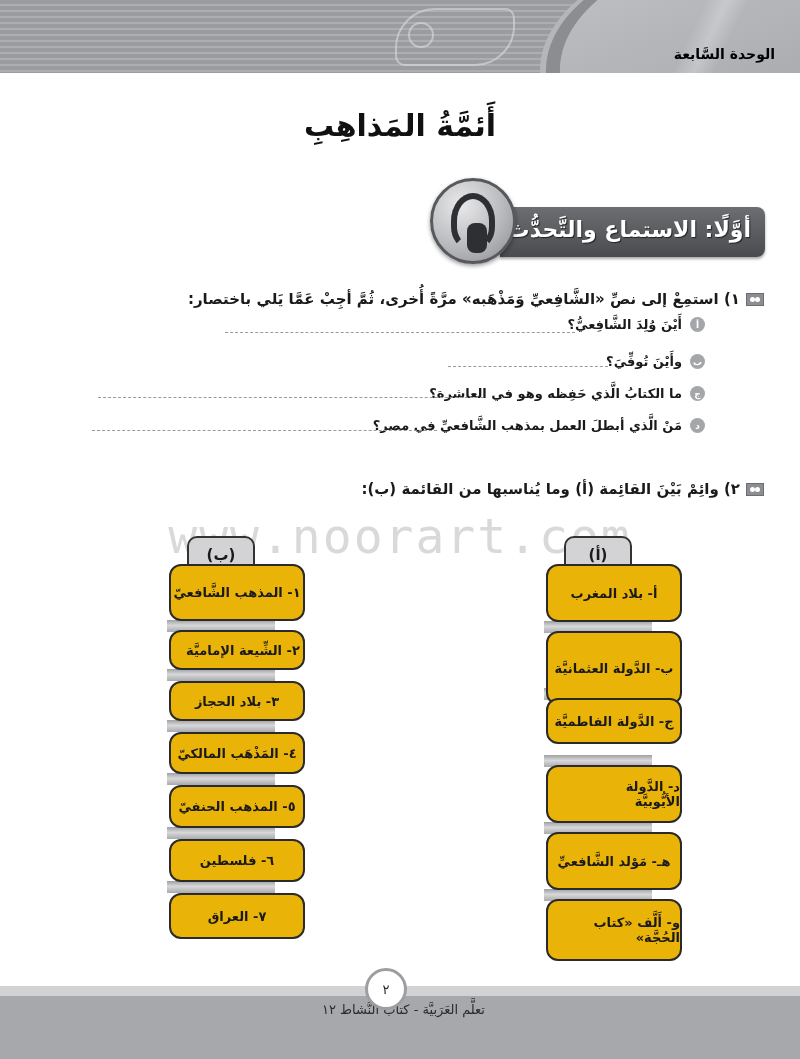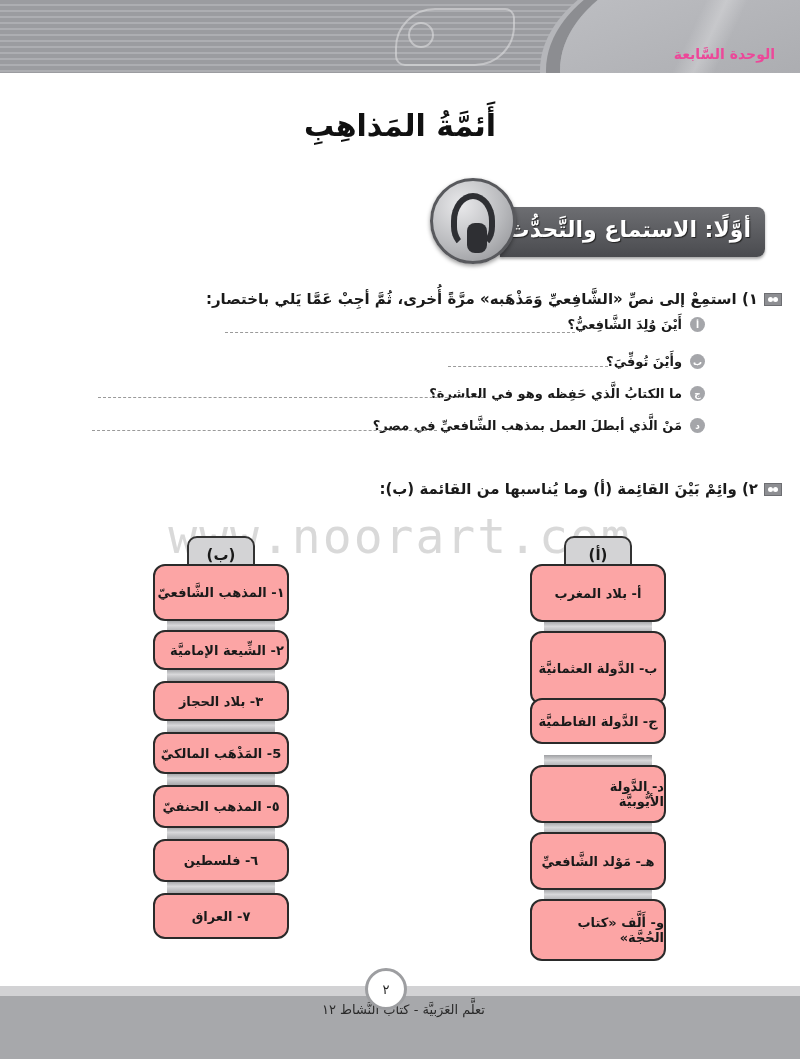--- a/index.html
+++ b/index.html
@@ -25,21 +25,21 @@
     .header-band .deco {
       position: absolute; left: 395px; top: 8px; width: 120px; height: 58px;
       border: 2px solid rgba(220,220,222,0.6); border-radius: 40px 10px 40px 10px;
     }
     .header-band .deco2 {
       position: absolute; left: 408px; top: 22px; width: 26px; height: 26px;
       border: 2px solid rgba(220,220,222,0.6); border-radius: 50%;
     }
     .unit-label {
       position: absolute; right: 25px; top: 46px;
-      font-family: "DejaVu Sans", sans-serif; font-weight: bold; font-size: 14px; color: #ec4899;
+      font-family: "DejaVu Sans", sans-serif; font-weight: bold; font-size: 14px; color: #000000;
       direction: rtl;
     }
 
     
     .lesson-title {
       position: absolute; left: 0; width: 800px; top: 108px; text-align: center;
       font-family: "DejaVu Sans", sans-serif; font-weight: bold; font-size: 30px; color: #111;
       direction: rtl;
     }
 
@@ -65,21 +65,21 @@
       position: absolute; left: 18px; top: 12px; width: 44px; height: 56px;
       border: 6px solid #2e2f33; border-radius: 50% 50% 40% 40%; border-bottom-color: transparent;
     }
     .headphones-badge .cup {
       position: absolute; left: 34px; top: 42px; width: 20px; height: 30px;
       background: #2e2f33; border-radius: 8px;
     }
 
     
     .q-heading {
-      position: absolute; right: 18px; direction: rtl;
+      position: absolute; right: 36px; direction: rtl;
       font-weight: bold; font-size: 15px; color: #1a1a1a; white-space: nowrap;
     }
     .q-heading .tape-icon {
       display: inline-block; width: 18px; height: 13px; margin-left: 6px; vertical-align: middle;
       background: #8d8e92; border: 1px solid #6d6e72; position: relative;
     }
     .q-heading .tape-icon::before, .q-heading .tape-icon::after {
       content: ""; position: absolute; top: 3px; width: 5px; height: 5px; border-radius: 50%;
       background: #fff;
     }
@@ -108,21 +108,21 @@
 
     
     .column { position: absolute; width: 136px; }
     .col-header {
       position: absolute; width: 68px; height: 38px; left: 34px; top: 0;
       background: #d3d3d5; border: 2px solid #333; border-radius: 10px;
       display: flex; align-items: center; justify-content: center;
       font-size: 15px; font-weight: bold; direction: rtl; z-index: 2;
     }
     .col-item {
-      position: absolute; left: 0; width: 136px; background: #fca5a5;
+      position: absolute; left: 16px; width: 136px; background: #eab308;
       border: 2px solid #2a2a2a; border-radius: 12px;
       display: flex; align-items: center; justify-content: center;
       font-weight: bold; font-size: 13px; direction: rtl; z-index: 2;
     }
     .connector {
       position: absolute; left: 14px; width: 108px; height: 12px; z-index: 1;
       background: linear-gradient(180deg, #9fa0a3 0%, #d8d8da 45%, #a9aaad 100%);
     }
 
     
@@ -216,21 +216,21 @@
 </div>
 
 <div class="column" style="left:153px; top:536px; height:410px;">
   <div class="col-header">(ب)</div>
   <div class="col-item" style="top:28px; height:57px;">١- المذهب الشَّافعيّ</div>
   <div class="connector" style="top:84px;"></div>
   <div class="col-item" style="top:94px; height:40px;padding-left:12px;">٢- الشِّيعة الإماميَّة</div>
   <div class="connector" style="top:133px;"></div>
   <div class="col-item" style="top:145px; height:40px;">٣- بلاد الحجاز</div>
   <div class="connector" style="top:184px;"></div>
-  <div class="col-item" style="top:196px; height:42px;">5- المَذْهَب المالكيّ</div>
+  <div class="col-item" style="top:196px; height:42px;">٤- المَذْهَب المالكيّ</div>
   <div class="connector" style="top:237px;"></div>
   <div class="col-item" style="top:249px; height:43px;">٥- المذهب الحنفيّ</div>
   <div class="connector" style="top:291px;"></div>
   <div class="col-item" style="top:303px; height:43px;">٦- فلسطين</div>
   <div class="connector" style="top:345px;"></div>
   <div class="col-item" style="top:357px; height:46px;">٧- العراق</div>
 </div>
 
 <div class="footer-light"></div>
 <div class="footer-band"></div>

